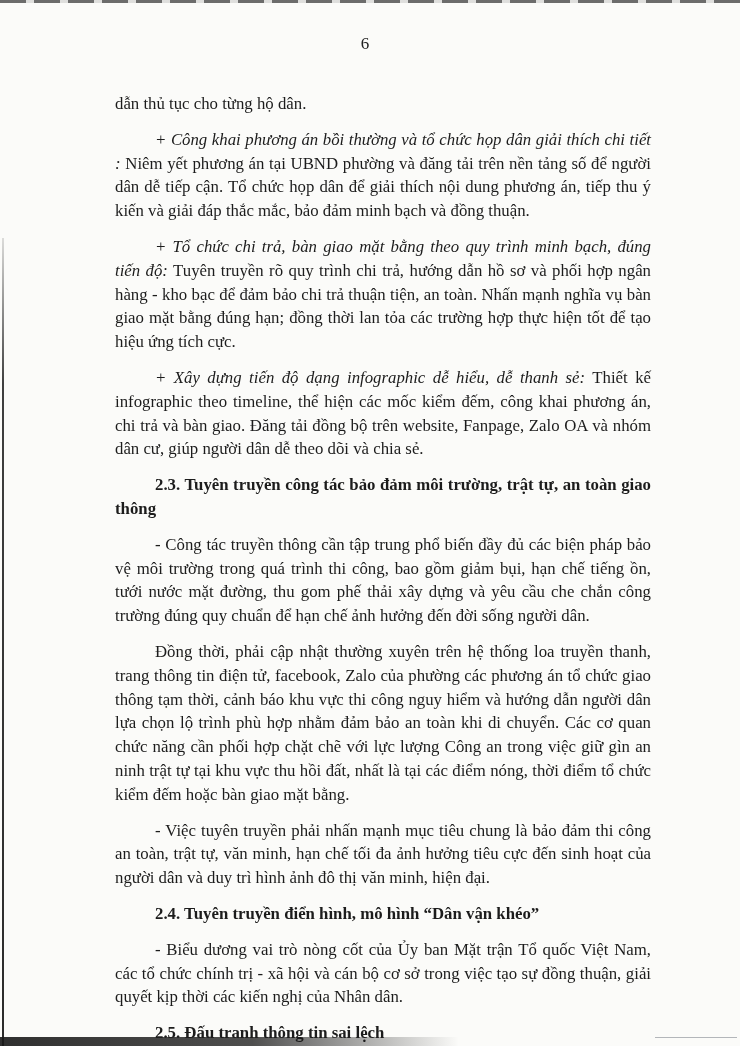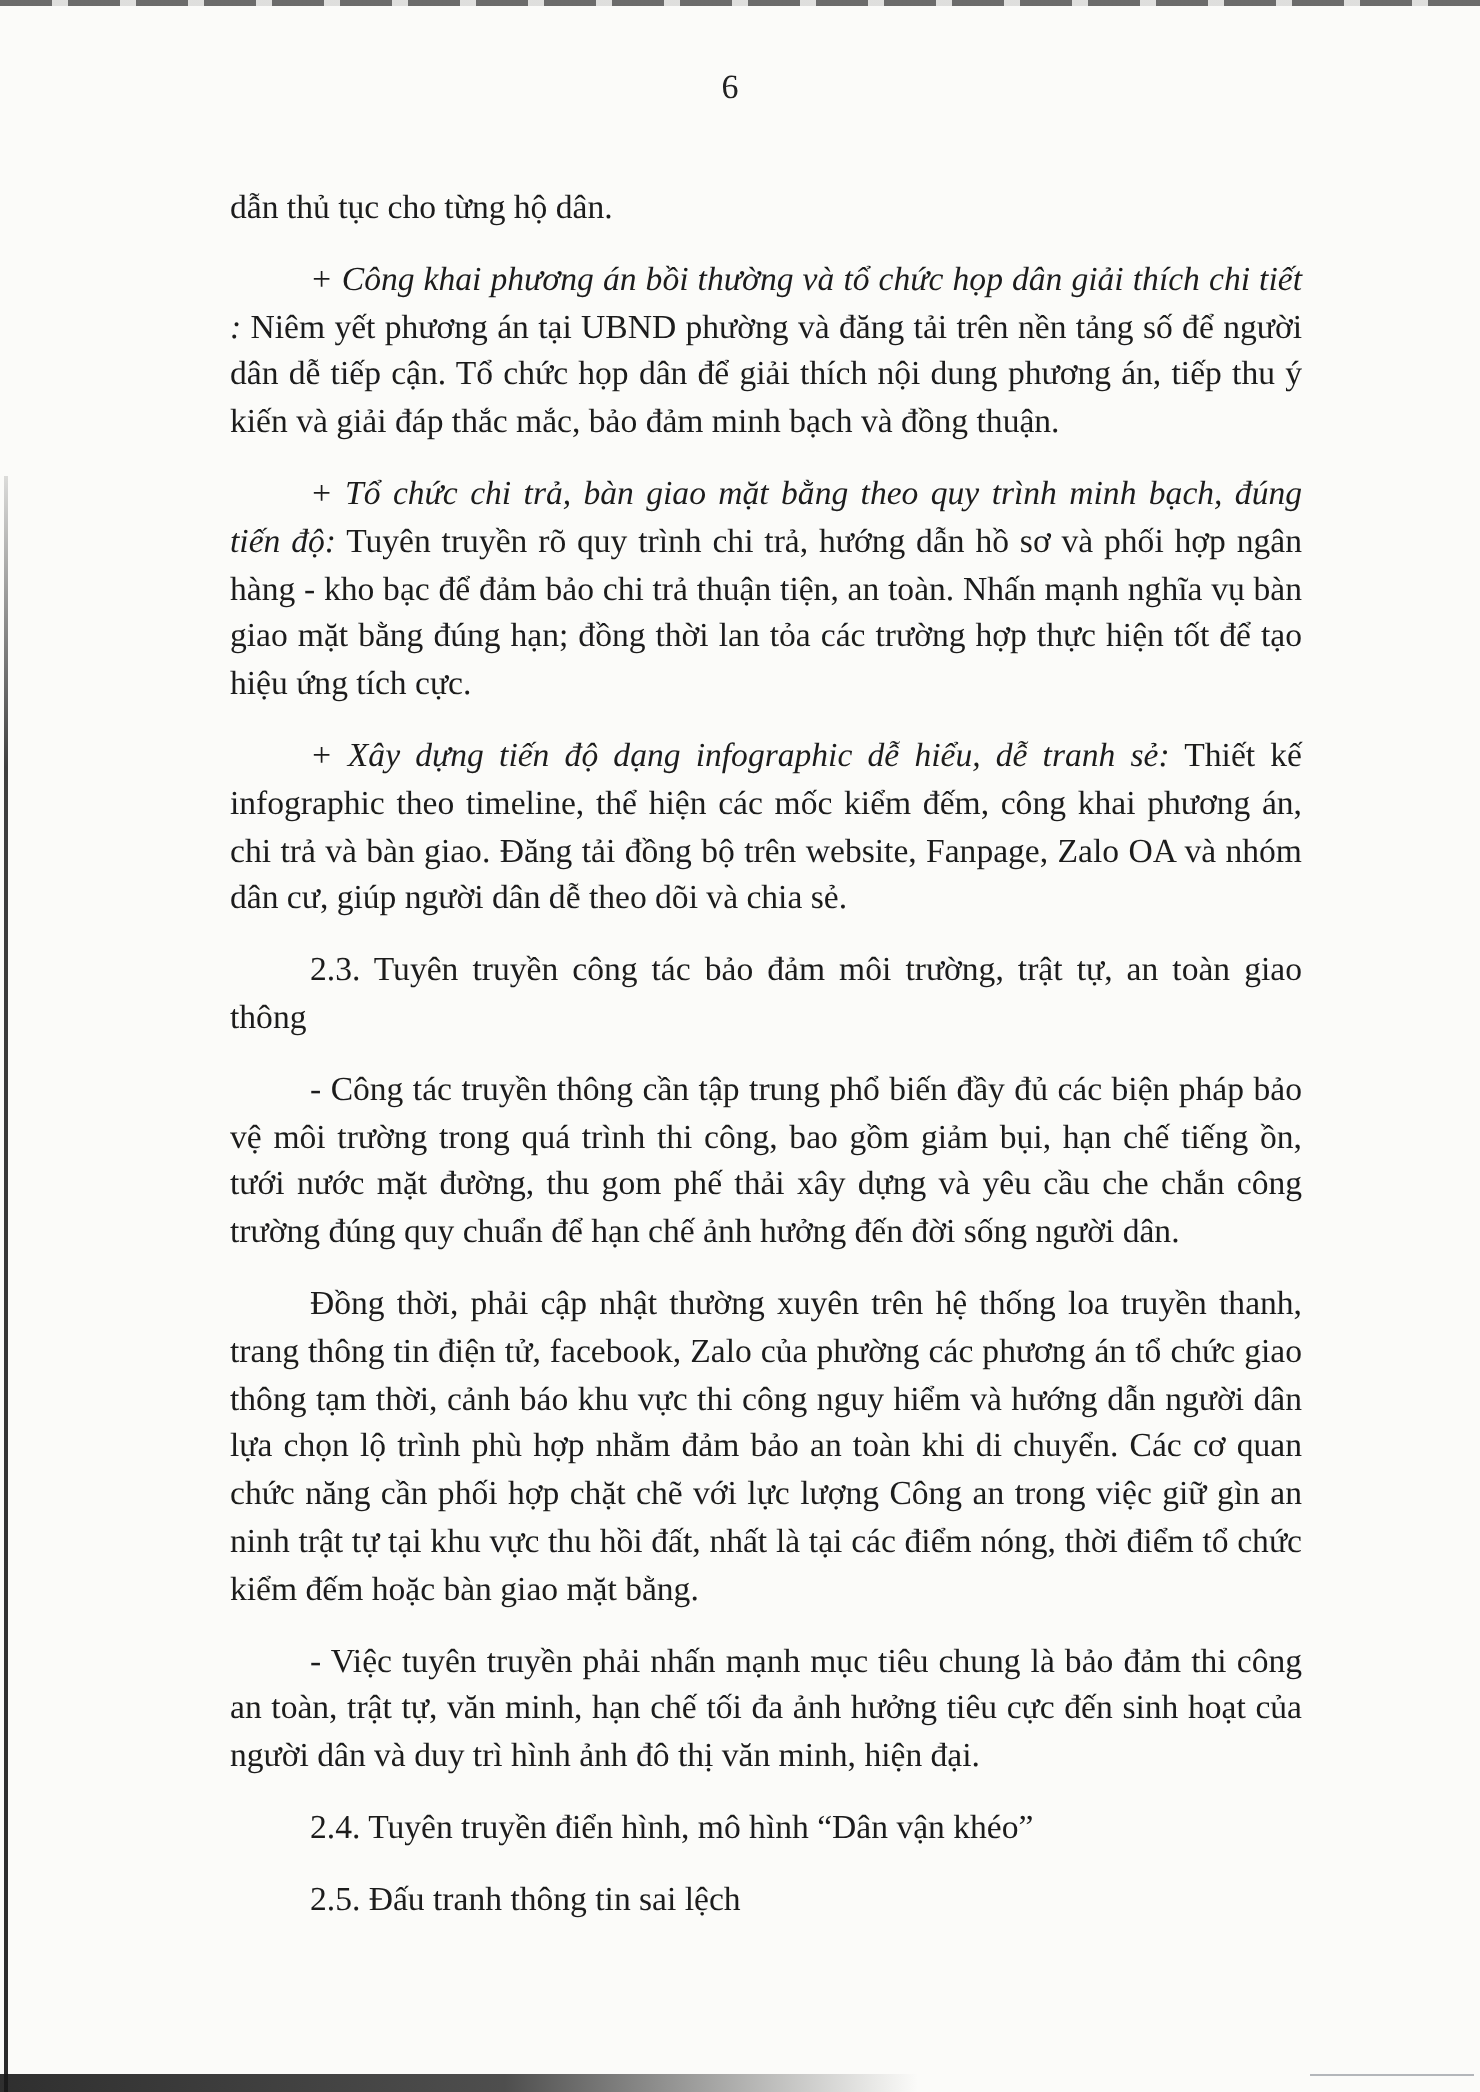--- a/index.html
+++ b/index.html
@@ -63,40 +63,41 @@
   }
   .text-block p {
     margin: 12px;
     padding: 0;
     text-indent: 40px;
   }
   .text-block p.noindent {
     text-indent: 0;
   }
   .text-block p.heading {
-    font-weight: normal;
+    font-weight: bold;
   }
   .lead-italic {
     font-style: italic;
   }
 </style>
 </head>
 <body>
 
 <div class="scan-edge-top"></div>
 <div class="scan-edge-left"></div>
 <div class="scan-edge-bottom"></div>
 <div class="scan-mark-bottom-right"></div>
 
 <div class="page-number">6</div>
 
 <div class="text-block" id="text-block">
     <p class="noindent"><span>dẫn thủ tục cho từng hộ dân.</span></p>
     <p class=""><span class="lead-italic">+ Công khai phương án bồi thường và tổ chức họp dân giải thích chi tiết :</span><span> Niêm yết phương án tại UBND phường và đăng tải trên nền tảng số để người dân dễ tiếp cận. Tổ chức họp dân để giải thích nội dung phương án, tiếp thu ý kiến và giải đáp thắc mắc, bảo đảm minh bạch và đồng thuận.</span></p>
     <p class=""><span class="lead-italic">+ Tổ chức chi trả, bàn giao mặt bằng theo quy trình minh bạch, đúng tiến độ:</span><span> Tuyên truyền rõ quy trình chi trả, hướng dẫn hồ sơ và phối hợp ngân hàng - kho bạc để đảm bảo chi trả thuận tiện, an toàn. Nhấn mạnh nghĩa vụ bàn giao mặt bằng đúng hạn; đồng thời lan tỏa các trường hợp thực hiện tốt để tạo hiệu ứng tích cực.</span></p>
-    <p class=""><span class="lead-italic">+ Xây dựng tiến độ dạng infographic dễ hiểu, dễ tranh sẻ:</span><span> Thiết kế infographic theo timeline, thể hiện các mốc kiểm đếm, công khai phương án, chi trả và bàn giao. Đăng tải đồng bộ trên website, Fanpage, Zalo OA và nhóm dân cư, giúp người dân dễ theo dõi và chia sẻ.</span></p>
+    <p class=""><span class="lead-italic">+ Xây dựng tiến độ dạng infographic dễ hiểu, dễ thanh sẻ:</span><span> Thiết kế infographic theo timeline, thể hiện các mốc kiểm đếm, công khai phương án, chi trả và bàn giao. Đăng tải đồng bộ trên website, Fanpage, Zalo OA và nhóm dân cư, giúp người dân dễ theo dõi và chia sẻ.</span></p>
     <p class="heading "><span>2.3.  Tuyên truyền công tác bảo đảm môi trường, trật tự, an toàn giao thông</span></p>
     <p class=""><span>- Công tác truyền thông cần tập trung phổ biến đầy đủ các biện pháp bảo vệ môi trường trong quá trình thi công, bao gồm giảm bụi, hạn chế tiếng ồn, tưới nước mặt đường, thu gom phế thải xây dựng và yêu cầu che chắn công trường đúng quy chuẩn để hạn chế ảnh hưởng đến đời sống người dân.</span></p>
     <p class=""><span>Đồng thời, phải cập nhật thường xuyên trên hệ thống loa truyền thanh, trang thông tin điện tử, facebook, Zalo của phường các phương án tổ chức giao thông tạm thời, cảnh báo khu vực thi công nguy hiểm và hướng dẫn người dân lựa chọn lộ trình phù hợp nhằm đảm bảo an toàn khi di chuyển. Các cơ quan chức năng cần phối hợp chặt chẽ với lực lượng Công an trong việc giữ gìn an ninh trật tự tại khu vực thu hồi đất, nhất là tại các điểm nóng, thời điểm tổ chức kiểm đếm hoặc bàn giao mặt bằng.</span></p>
     <p class=""><span>- Việc tuyên truyền phải nhấn mạnh mục tiêu chung là bảo đảm thi công an toàn, trật tự, văn minh, hạn chế tối đa ảnh hưởng tiêu cực đến sinh hoạt của người dân và duy trì hình ảnh đô thị văn minh, hiện đại.</span></p>
     <p class="heading "><span>2.4.  Tuyên truyền điển hình, mô hình “Dân vận khéo”</span></p>
+    <p class=""><span>- Biểu dương vai trò nòng cốt của Ủy ban Mặt trận Tổ quốc Việt Nam, các tổ chức chính trị - xã hội và cán bộ cơ sở trong việc tạo sự đồng thuận, giải quyết kịp thời các kiến nghị của Nhân dân.</span></p>
     <p class="heading "><span>2.5. Đấu tranh thông tin sai lệch</span></p>
   </div>
 
 </body></html>

